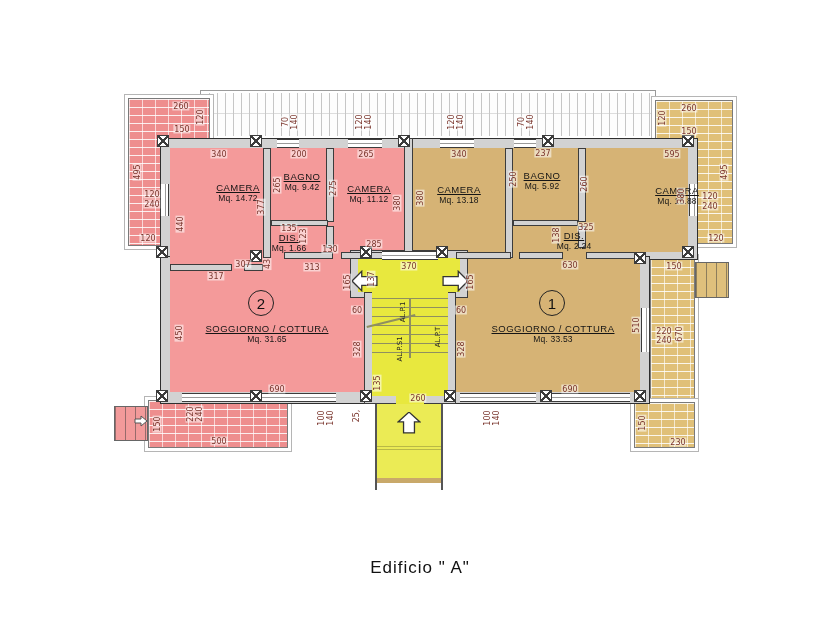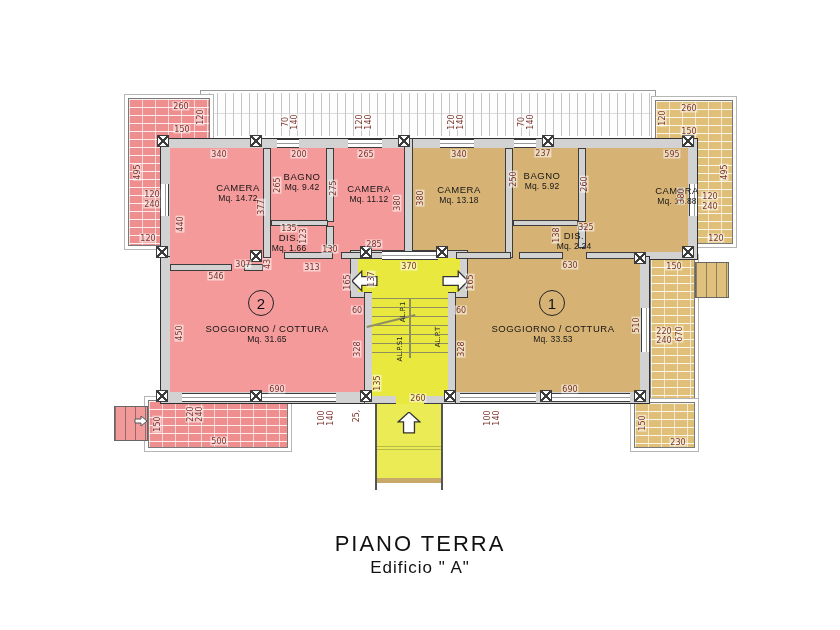--- a/index.html
+++ b/index.html
@@ -40,21 +40,21 @@
     background-image:linear-gradient(to top right,transparent 44%,#3c3c3c 44%,#3c3c3c 56%,transparent 56%),
                      linear-gradient(to bottom right,transparent 44%,#3c3c3c 44%,#3c3c3c 56%,transparent 56%);}
   
   .treads{position:absolute;background-image:repeating-linear-gradient(to bottom,#8f8f60 0 1px,transparent 1px 9px);}
   .line{position:absolute;background:#8f8f60;}
   
   .dim{position:absolute;font:8px "DejaVu Sans",sans-serif;color:#7a352c;white-space:nowrap;
        transform:translate(-50%,-50%);background:rgba(255,255,255,.55);padding:0 1px;line-height:9px;}
   .dim.v{transform:translate(-50%,-50%) rotate(-90deg);}
   .room-label{position:absolute;transform:translate(-50%,-50%);text-align:center;color:#151515;white-space:nowrap;}
-  .rname{font-size:9.5px;letter-spacing:.5px;line-height:11px;}
+  .rname{font-size:9.5px;letter-spacing:.5px;text-decoration:underline;line-height:11px;}
   .rarea{font-size:8.5px;letter-spacing:.2px;line-height:11px;}
   .apt-circle{position:absolute;width:26px;height:26px;border:1.5px solid #222;border-radius:50%;
     transform:translate(-50%,-50%);display:flex;align-items:center;justify-content:center;
     font-size:15px;color:#111;box-sizing:border-box;}
   .stair-label{position:absolute;font:7px "DejaVu Sans",sans-serif;color:#222;white-space:nowrap;
     transform:translate(-50%,-50%) rotate(-90deg);}
   .title{position:absolute;left:0;right:0;text-align:center;color:#111;}
   #main-title{top:531px;font-size:22px;letter-spacing:2px;}
   #sub-title{top:558px;font-size:17px;letter-spacing:1px;}
   .arrow{position:absolute;}
@@ -202,21 +202,20 @@
   <div class="room-label" style="left:553px;top:334px">
     <div class="rname">SOGGIORNO / COTTURA</div>
     <div class="rarea">Mq. 33.53</div>
   </div>
   <div class="apt-circle" style="left:552px;top:303px">1</div>
 
   <div class="stair-label" style="left:403px;top:312px">AL.P.1</div>
   <div class="stair-label" style="left:400px;top:349px">AL.P.S1</div>
   <div class="stair-label" style="left:438px;top:337px">AL.P.T</div>
 
-  <div class="title" id="main-title">PIANO TERRA</div>
   <div class="title" id="sub-title">Edificio " A"</div>
 
 <span class="dim" style="left: 181px; top: 106px;">260</span>
     <span class="dim v" style="left: 200px; top: 117px;">120</span>
     <span class="dim" style="left: 182px; top: 129px;">150</span>
     <span class="dim v" style="left: 137px; top: 172px;">495</span>
     <span class="dim" style="left: 152px; top: 194px;">120</span>
     <span class="dim" style="left: 152px; top: 204px;">240</span>
     <span class="dim" style="left: 148px; top: 238px;">120</span>
     <span class="dim" style="left: 689px; top: 108px;">260</span>
@@ -247,21 +246,21 @@
     <span class="dim v" style="left: 397px; top: 203px;">380</span>
     <span class="dim v" style="left: 420px; top: 198px;">380</span>
     <span class="dim v" style="left: 513px; top: 179px;">250</span>
     <span class="dim v" style="left: 584px; top: 184px;">260</span>
     <span class="dim v" style="left: 681px; top: 196px;">380</span>
     <span class="dim" style="left: 289px; top: 228px;">135</span>
     <span class="dim v" style="left: 303px; top: 236px;">123</span>
     <span class="dim" style="left: 330px; top: 249px;">130</span>
     <span class="dim" style="left: 374px; top: 244px;">285</span>
     <span class="dim" style="left: 215px; top: 264px; margin-left: 28px;">307</span>
-    <span class="dim" style="left: 216px; top: 276px;">546</span>
+    <span class="dim" style="left: 216px; top: 276px;">317</span>
     <span class="dim" style="left: 312px; top: 267px;">313</span>
     <span class="dim v" style="left: 267px; top: 264px;">43</span>
     <span class="dim" style="left: 586px; top: 227px;">325</span>
     <span class="dim v" style="left: 556px; top: 235px;">138</span>
     <span class="dim" style="left: 570px; top: 265px;">630</span>
     <span class="dim v" style="left: 179px; top: 333px;">450</span>
     <span class="dim" style="left: 277px; top: 389px;">690</span>
     <span class="dim" style="left: 570px; top: 389px;">690</span>
     <span class="dim v" style="left: 636px; top: 325px;">510</span>
     <span class="dim" style="left: 409px; top: 266px;">370</span>

